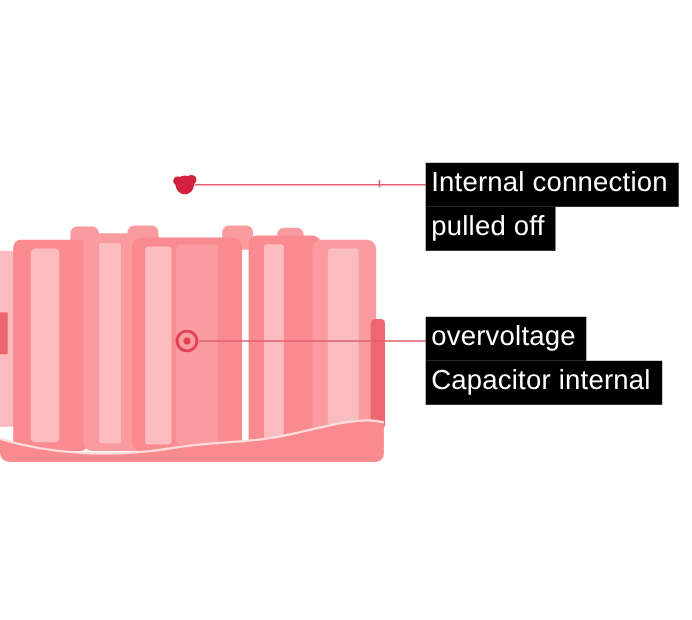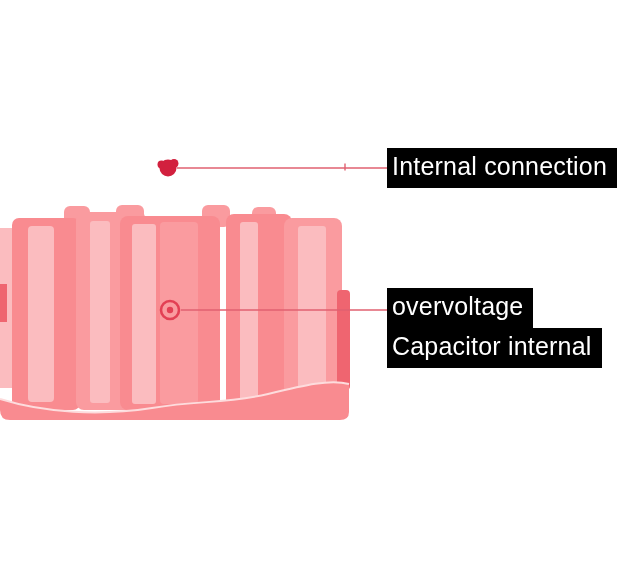--- a/index.html
+++ b/index.html
@@ -97,20 +97,21 @@
       <line x1="345" y1="163.5" x2="345" y2="170.5" class="s-callout"></line>
 
       <circle cx="170" cy="310" r="9" class="s-target"></circle>
       <circle cx="170" cy="310" r="3.2" class="f-marker"></circle>
       <line x1="181" y1="310" x2="387" y2="310" class="s-callout"></line>
     </g>
   </svg>
 
   <div class="annotation-label" style="left:387px; top:148px">
     <span class="label-line">Internal connection</span>
+    <span class="label-line">pulled off</span>
   </div>
 
   <div class="annotation-label" style="left:387px; top:288px">
     <span class="label-line">overvoltage</span>
     <span class="label-line">Capacitor internal</span>
   </div>
 
 </div>
 
 </body></html>

